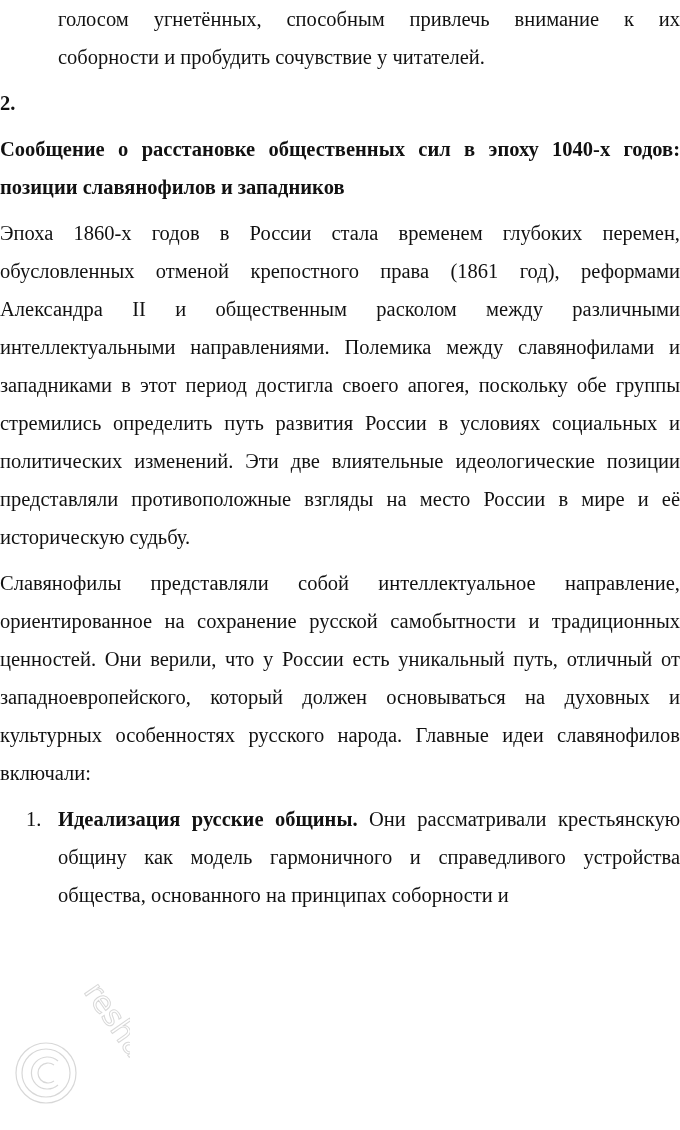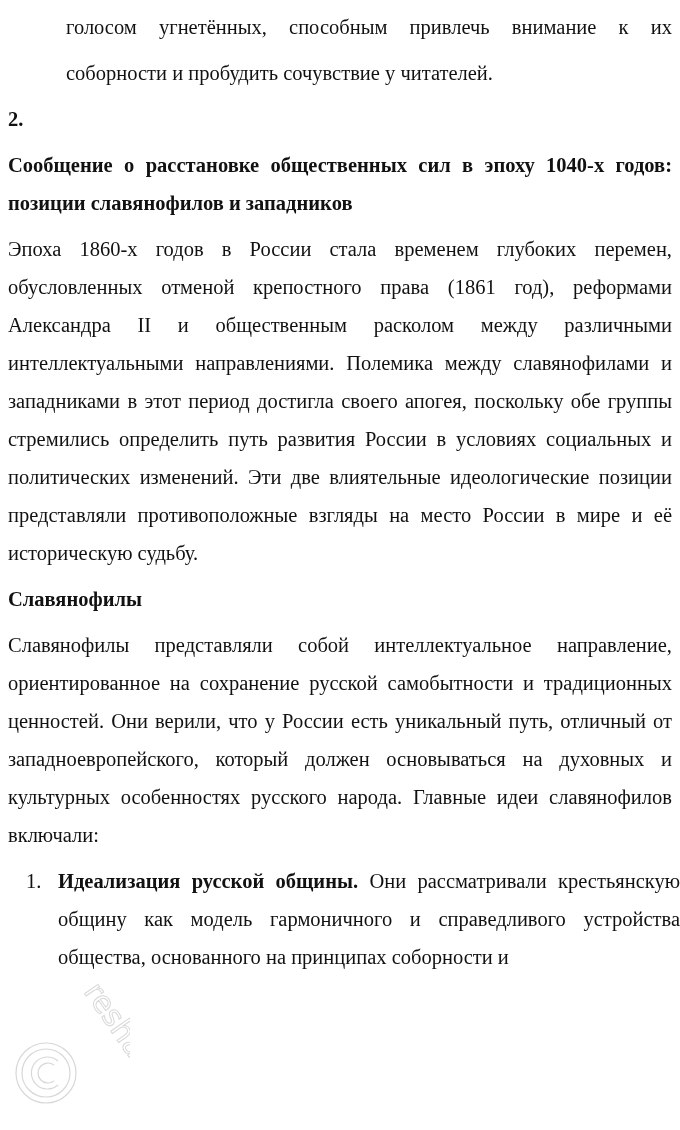--- a/index.html
+++ b/index.html
@@ -17,21 +17,21 @@
       font-size: 20.5px;
       line-height: 38px;
     }
     .page {
       position: absolute;
       left: 0;
       top: 0;
       width: 680px;
     }
     p {
-      margin: 8px;
+      margin: 0;
       text-align: justify;
       text-align-last: left;
     }
     .indent-block {
       padding-left: 58px;
     }
     .para {
       margin-bottom: 8px;
     }
     .bold {
@@ -80,28 +80,27 @@
     <p>соборности и пробудить сочувствие у читателей.</p>
   </div>
 
 
   <p class="heading">2.</p>
 
   <p class="heading">Сообщение о расстановке общественных сил в эпоху 1040-х годов: позиции славянофилов и западников</p>
 
   <p class="para">Эпоха 1860-х годов в России стала временем глубоких перемен, обусловленных отменой крепостного права (1861 год), реформами Александра II и общественным расколом между различными интеллектуальными направлениями. Полемика между славянофилами и западниками в этот период достигла своего апогея, поскольку обе группы стремились определить путь развития России в условиях социальных и политических изменений. Эти две влиятельные идеологические позиции представляли противоположные взгляды на место России в мире и её историческую судьбу.</p>
 
-  <p class="heading">Славянофилы</p>
 
   <p class="para">Славянофилы представляли собой интеллектуальное направление, ориентированное на сохранение русской самобытности и традиционных ценностей. Они верили, что у России есть уникальный путь, отличный от западноевропейского, который должен основываться на духовных и культурных особенностях русского народа. Главные идеи славянофилов включали:</p>
 
   <ol class="list">
     <li class="list-item">
       <span class="list-num">1.</span>
-      <span class="bold">Идеализация русской общины.</span><span> Они рассматривали крестьянскую общину как модель гармоничного и справедливого устройства общества, основанного на принципах соборности и</span>
+      <span class="bold">Идеализация русские общины.</span><span> Они рассматривали крестьянскую общину как модель гармоничного и справедливого устройства общества, основанного на принципах соборности и</span>
     </li>
   </ol>
 </div>
 
 <div class="watermark">
   <svg viewBox="0 0 120 140">
     <g fill="none" stroke="#b8b8b8" stroke-width="1.2">
       <circle cx="36" cy="98" r="30"></circle>
       <circle cx="36" cy="98" r="24"></circle>
       <path d="M48 86 A16 16 0 1 0 48 110"></path>

